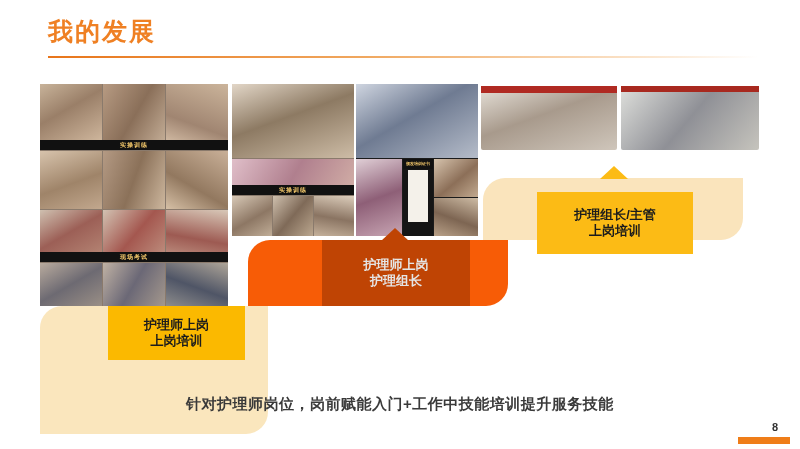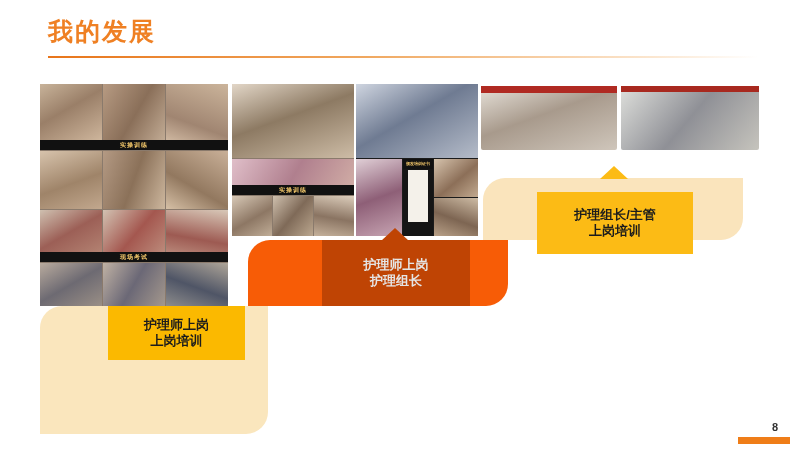--- a/index.html
+++ b/index.html
@@ -138,17 +138,18 @@
   </div>
 
   <div class="band">
     <div class="pill" style="left:40px;top:306px;width:228px;height:128px;background:#fae6bd;border-radius:22px 0 22px 0;"></div>
     <div class="chip" style="left:108px;top:306px;width:137px;height:54px;background:#fbb900;color:#1c1c1c;font-size:13px;">
       <span>护理师上岗</span>
       <span>上岗培训</span>
     </div>
   </div>
 
+  <div class="caption">针对护理师岗位，岗前赋能入门+工作中技能培训提升服务技能</div>
 
   <div class="page-num">8</div>
   <div class="footer-bar"></div>
 
 </div>
 
 </body></html>

